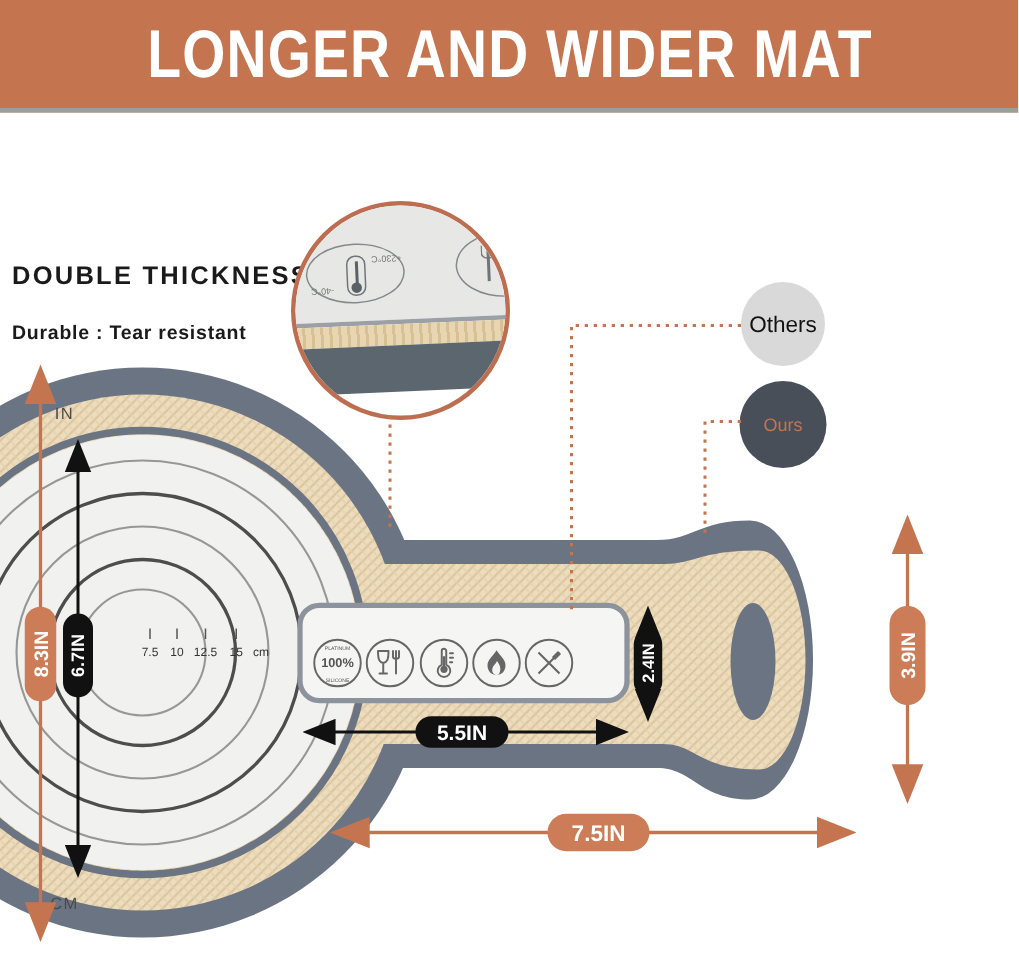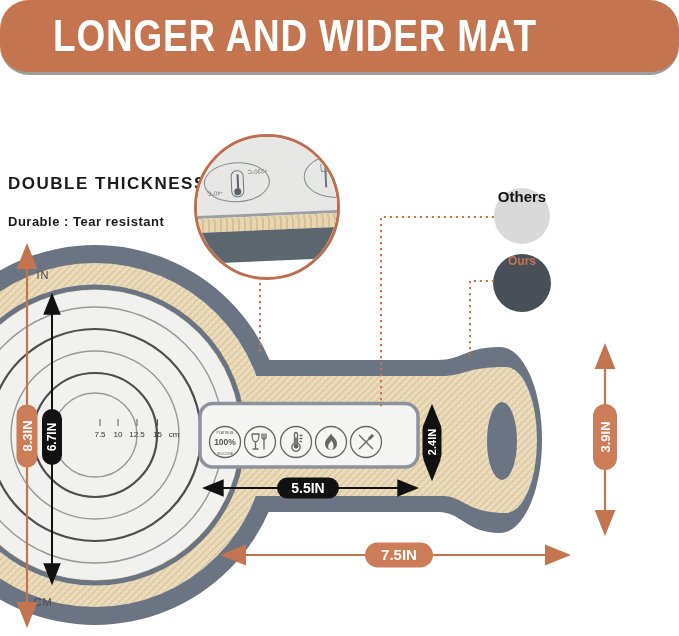--- a/index.html
+++ b/index.html
@@ -5,21 +5,21 @@
   :root{
     --accent:#c4754f; --accent-pill:#cc7c56; --mat-edge:#6b7482;
     --beige:#eddcbd; --dark-badge:#484f58; --others-badge:#d9d9d9; --black-pill:#111111;
   }
   html,body{margin:0;padding:0;background:#fff;}
   .stage{position:relative;width:679px;height:636px;background:#fff;overflow:hidden;
          font-family:"Liberation Sans", sans-serif;}
 
   
   .banner{position:absolute;left:0;top:0;width:679px;height:72px;background:var(--accent);
-          border-bottom:3px solid #9aa099;display:flex;align-items:center;justify-content:flex-start;border-radius:29px;}
+          border-bottom:3px solid #9aa099;display:flex;align-items:center;justify-content:center;}
   .banner span{display:inline-block;color:#fff;font-weight:bold;font-size:45px;letter-spacing:1px;
           transform:scaleX(0.82);white-space:nowrap;}
 
   
   .thickness{position:absolute;left:8px;top:174px;color:#1a1a1a;}
   .t-head{font-size:17px;font-weight:bold;letter-spacing:1.5px;}
   .t-sub{font-size:13px;font-weight:bold;margin-top:20px;letter-spacing:0.5px;}
 
   
   .magnifier{position:absolute;left:194px;top:134px;width:140px;height:140px;border-radius:50%;
@@ -40,21 +40,21 @@
           background:#5a6167;border-radius:50%;}
   .mtemp{position:absolute;font-size:6px;color:#777;transform:rotate(180deg);white-space:nowrap;}
   .mtemp.a{right:1px;top:6px;} .mtemp.b{left:2px;bottom:6px;}
   .fork{position:absolute;left:16px;top:8px;width:14px;height:26px;}
   .fork::before{content:"";position:absolute;left:0;top:0;width:9px;height:8px;
           border-left:1.5px solid #6f767b;border-right:1.5px solid #6f767b;border-bottom:1.5px solid #6f767b;
           border-radius:0 0 4px 4px;}
   .fork::after{content:"";position:absolute;left:4px;top:0;width:2px;height:24px;background:#6f767b;}
 
   
-  .cmp{position:absolute;border-radius:50%;display:flex;justify-content:center;font-weight:bold;}
+  .cmp{position:absolute;border-radius:50%;display:flex;align-items:center;justify-content:center;font-weight:normal;}
   .others{left:494px;top:188px;width:56px;height:56px;background:var(--others-badge);color:#111;font-size:15px;}
   .ours{left:493px;top:254px;width:58px;height:58px;background:var(--dark-badge);color:var(--accent);font-size:12px;}
 
   
   .scene{position:absolute;left:0;top:0;width:679px;height:636px;}
   .edge{fill:var(--mat-edge);}
   .ringline{fill:none;stroke:var(--mat-edge);stroke-width:5;}
   .innerfill{fill:#f1f1ef;}
   .thin1{fill:none;stroke:#979797;stroke-width:1.4;}
   .thin2{fill:none;stroke:#4d4d4d;stroke-width:2.2;}

